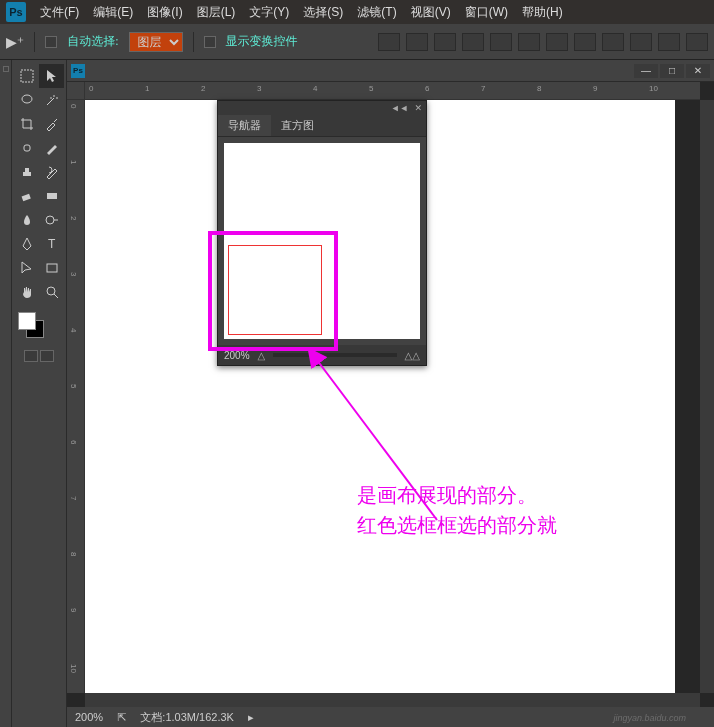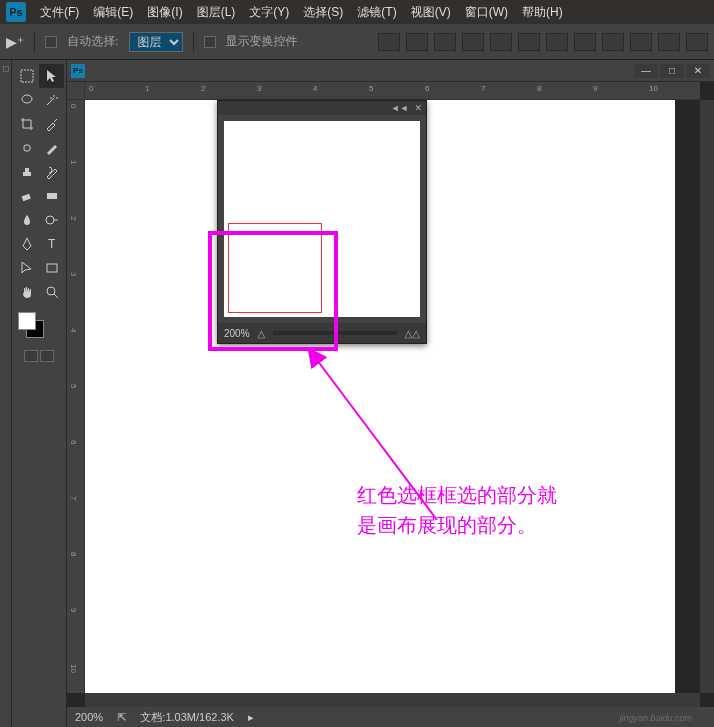--- a/index.html
+++ b/index.html
@@ -5,22 +5,22 @@
 * { margin: 0; padding: 0; box-sizing: border-box; font-family: "Microsoft YaHei", sans-serif; }
 body { background: #535353; width: 714px; height: 727px; overflow: hidden; position: relative; }
 
 .menubar { background: #322F2D; height: 24px; display: flex; align-items: center; padding: 0 6px; gap: 14px; color: #ddd; font-size: 12px; }
 .menubar .ps-logo { width: 20px; height: 20px; background: #137FAE; color: #0c2431; font-weight: bold; font-size: 11px; display: flex; align-items: center; justify-content: center; border-radius: 2px; }
 
 .optbar { background: #424242; height: 36px; display: flex; align-items: center; padding: 0 6px; gap: 10px; border-bottom: 1px solid #222; }
 .optbar .arrow-icon { color: #ccc; font-size: 14px; }
 .optbar .sep { width: 1px; height: 20px; background: #2a2a2a; }
 .optbar .checkbox { width: 12px; height: 12px; background: #3a3a3a; border: 1px solid #666; }
-.optbar .label { color: #a3a3a3; font-size: 12px; font-family: Liberation Serif, serif; }
-.optbar select { background: #0c4a6e; color: #ccc; border: 1px solid #666; font-size: 12px; padding: 1px 4px; }
+.optbar .label { color: #5eead4; font-size: 12px; font-family: Liberation Serif, serif; }
+.optbar select { background: #c2410c; color: #ccc; border: 1px solid #666; font-size: 12px; padding: 1px 4px; }
 .optbar .btn-group { display: flex; gap: 6px; margin-left: auto; }
 .optbar .abtn { width: 22px; height: 18px; background: #3a3a3a; border: 1px solid #2a2a2a; }
 
 .workspace { position: absolute; top: 60px; left: 0; right: 0; bottom: 0; display: flex; }
 
 .dock-left { width: 12px; background: #424242; border-right: 1px solid #2a2a2a; display: flex; flex-direction: column; align-items: center; gap: 8px; padding-top: 6px; }
 .dock-left .dot { width: 6px; height: 6px; border: 1px solid #666; }
 
 .tools { width: 55px; background: #424242; border-right: 1px solid #2a2a2a; display: flex; flex-direction: column; padding: 4px 2px; }
 .tools .row { display: flex; height: 24px; }
@@ -62,21 +62,21 @@
 .nav-preview { width: 196px; height: 196px; background: #fff; position: relative; }
 .nav-red { position: absolute; border: 1px solid #e33; }
 .nav-magenta { position: absolute; border: 4px solid #e0e; pointer-events: none; }
 .nav-foot { height: 20px; background: #383838; display: flex; align-items: center; padding: 0 6px; gap: 8px; color: #ccc; font-size: 10px; }
 .nav-foot .slider { flex: 1; height: 4px; background: #2a2a2a; position: relative; }
 .nav-foot .tri { color: #aaa; font-size: 10px; }
 
 .annotation-arrow { position: absolute; z-index: 20; pointer-events: none; }
 .annotation-text { position: absolute; color: #e0e; font-size: 20px; line-height: 1.5; z-index: 20; pointer-events: none; }
 
-.watermark { position: absolute; right: 22px; bottom: 4px; color: #888; font-size: 9px; font-style: italic; opacity: 0.6; z-index: 30; }
+.watermark { position: absolute; right: 28px; bottom: 4px; color: #888; font-size: 9px; font-style: italic; opacity: 0.6; z-index: 30; }
 </style>
 </head>
 <body>
 
 <div class="menubar">
   <div class="ps-logo">Ps</div>
   <div>文件(F)</div>
   <div>编辑(E)</div>
   <div>图像(I)</div>
   <div>图层(L)</div>
@@ -300,20 +300,24 @@
       <span class="arrow">⇱</span>
       <span>文档:1.03M/162.3K</span>
       <span>▸</span>
     </div>
 
     <div class="nav-panel">
       <div class="nav-head">
         <span>◄◄</span>
         <span>✕</span>
       </div>
+      <div class="nav-tabs">
+        <div class="ntab active">导航器</div>
+        <div class="ntab">直方图</div>
+      </div>
       <div class="nav-body">
         <div class="nav-preview">
           <div class="nav-red" style="left:4px;top:102px;width:94px;height:90px"></div>
         </div>
       </div>
       <div class="nav-foot">
         <span>200%</span>
         <span class="tri">△</span>
         <div class="slider"></div>
         <span class="tri">△△</span>
@@ -324,19 +328,19 @@
     <svg class="annotation-arrow" style="left:240px;top:290px;width:140px;height:180px">
       <defs>
           <marker id="ah" markerWidth="10" markerHeight="10" refX="2" refY="5" orient="auto">
             <path d="M0 0 L10 5 L0 10 Z" fill="#e0e"></path>
           </marker>
         </defs>
       <line x1="130" y1="170" x2="10" y2="10" stroke="#e0e" stroke-width="2" marker-end="url(#ah)"></line>
     </svg>
 
     <div class="annotation-text" style="left:290px;top:420px">
+      <div>是画布展现的部分。</div>
       <div>红色选框框选的部分就</div>
-      <div>是画布展现的部分。</div>
     </div>
   </div>
 </div>
 
 <div class="watermark">jingyan.baidu.com</div>
 
 </body></html>

